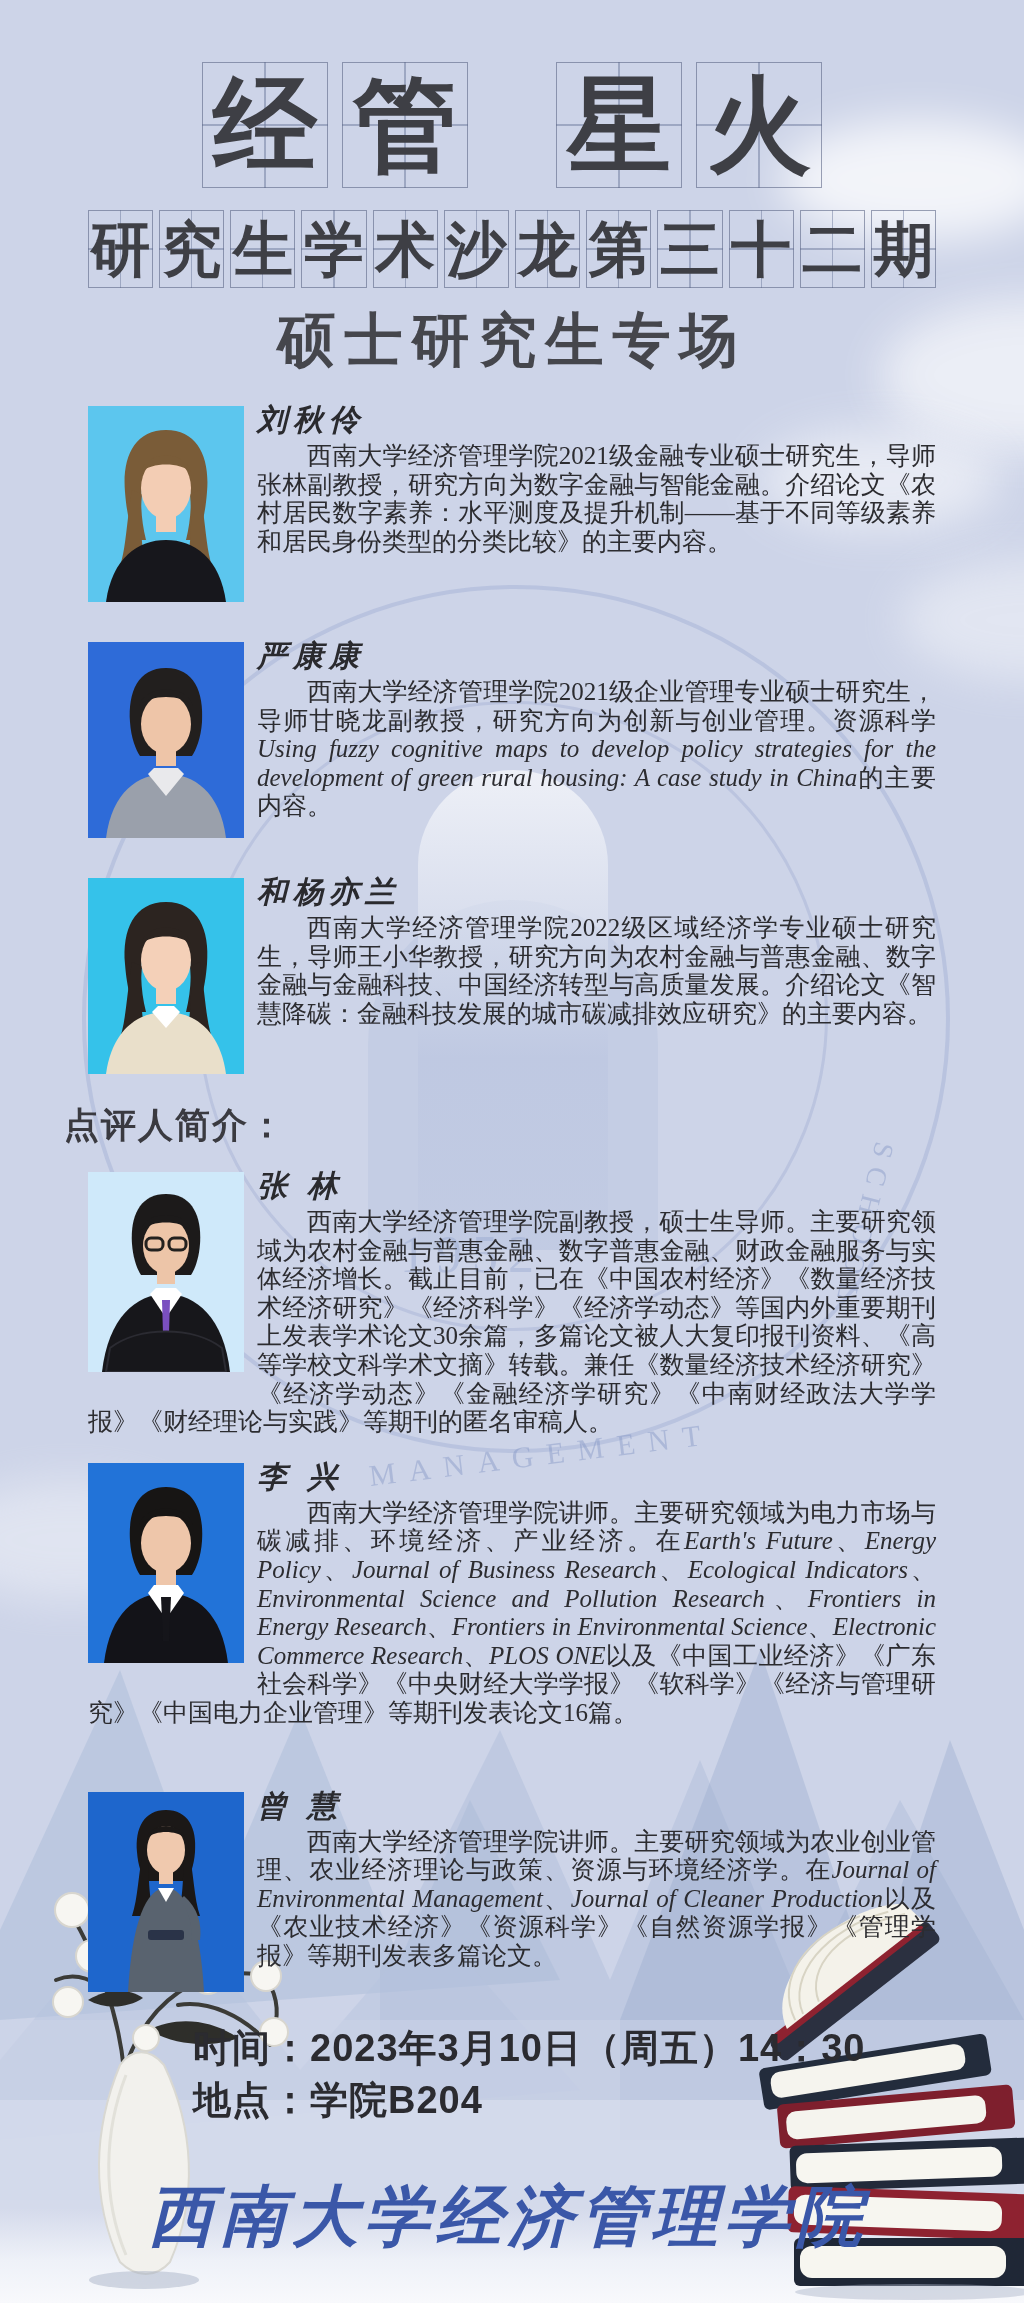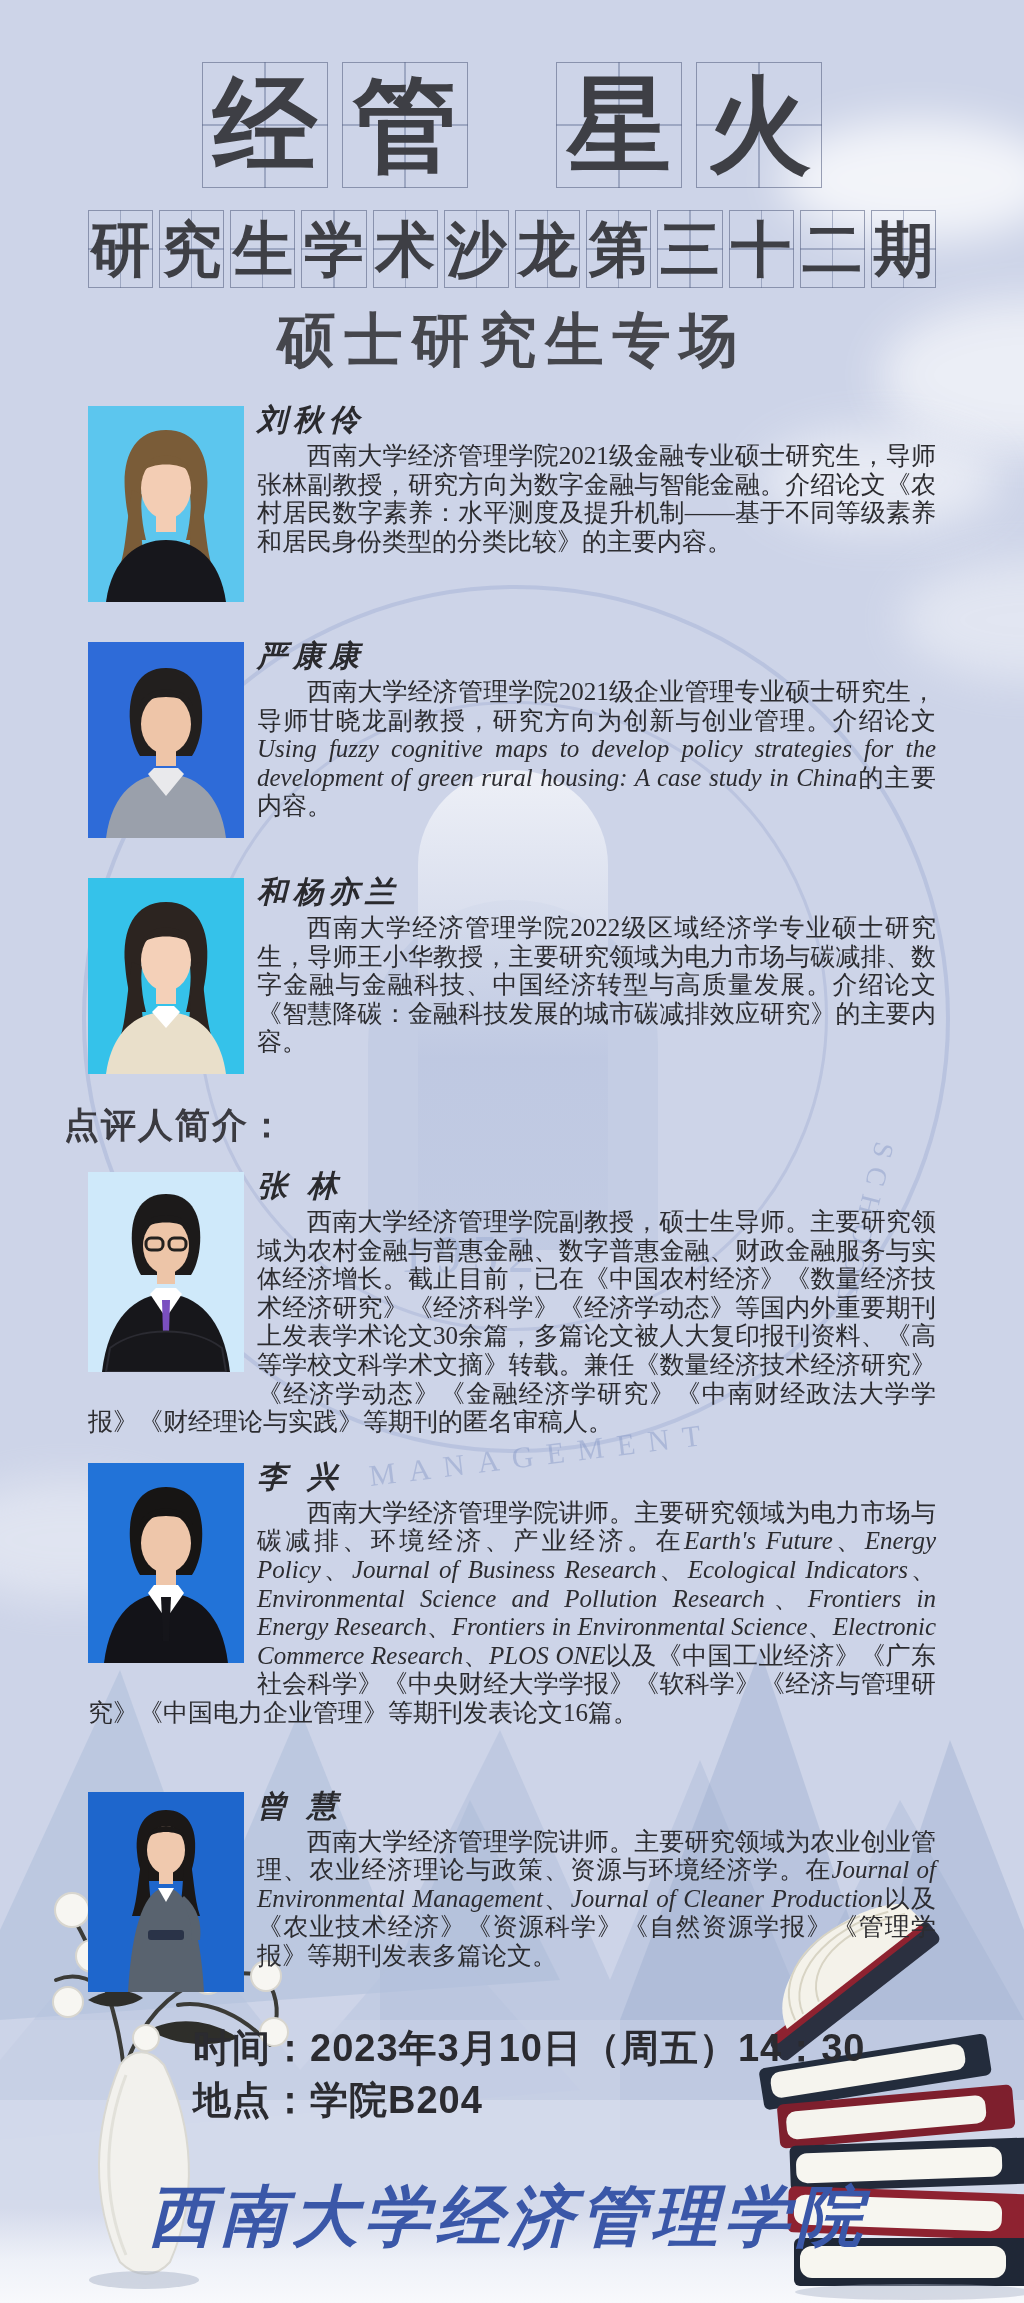--- a/index.html
+++ b/index.html
@@ -248,39 +248,39 @@
         <rect width="156" height="196" style="fill:var(--pbg)"></rect>
         <path d="M78 26 C50 26 40 50 42 80 C43 96 48 108 52 114 L104 114 C108 108 113 96 114 80 C116 50 106 26 78 26 Z" style="fill:var(--phair)"></path>
         <ellipse cx="78" cy="82" rx="25" ry="30" style="fill:var(--pskin)"></ellipse>
         <path d="M51 64 C56 42 100 42 105 64 C94 52 62 52 51 64 Z" style="fill:var(--phair)"></path>
         <rect x="68" y="106" width="20" height="18" style="fill:var(--pskin)"></rect>
         <path d="M18 196 C24 150 50 132 78 132 C106 132 132 150 138 196 Z" style="fill:var(--ptop)"></path>
         <path d="M60 132 L78 154 L96 132 L90 126 L66 126 Z" style="fill:var(--pacc)"></path>
       </svg>
     </div>
     <div class="p-name">严康康</div>
-    <div class="p-bio"><span>西南大学经济管理学院2021级企业管理专业硕士研究生，导师甘晓龙副教授，研究方向为创新与创业管理。介绍论文</span><span class="en">Using fuzzy cognitive maps to develop policy strategies for the development of green rural housing: A case study in China</span><span>的主要内容。</span></div>
+    <div class="p-bio"><span>西南大学经济管理学院2021级企业管理专业硕士研究生，导师甘晓龙副教授，研究方向为创新与创业管理。资源科学</span><span class="en">Using fuzzy cognitive maps to develop policy strategies for the development of green rural housing: A case study in China</span><span>的主要内容。</span></div>
   </div>
 
   <div class="person speaker">
     <div class="p-photo" style="--pbg: #35c2ea; --phair: #2c2420; --ptop: #e9dfca; --pskin: #f4d0b8; --pacc: #ffffff;">
       <svg viewBox="0 0 156 196">
         <rect width="156" height="196" style="fill:var(--pbg)"></rect>
         <path d="M78 24 C46 24 34 52 37 86 C39 112 44 126 48 134 L58 134 C52 110 52 86 56 72 L100 72 C104 86 104 110 98 134 L108 134 C112 126 117 112 119 86 C122 52 110 24 78 24 Z" style="fill:var(--phair)"></path>
         <path d="M44 84 C38 122 38 146 30 166 L60 166 C52 140 52 104 54 88 Z" style="fill:var(--phair)"></path>
         <path d="M112 84 C118 122 118 146 126 166 L96 166 C104 140 104 104 102 88 Z" style="fill:var(--phair)"></path>
         <ellipse cx="78" cy="82" rx="25" ry="31" style="fill:var(--pskin)"></ellipse>
         <path d="M53 66 C58 44 98 44 103 66 C92 56 64 56 53 66 Z" style="fill:var(--phair)"></path>
         <rect x="68" y="108" width="20" height="18" style="fill:var(--pskin)"></rect>
         <path d="M18 196 C24 152 50 134 78 134 C106 134 132 152 138 196 Z" style="fill:var(--ptop)"></path>
         <path d="M64 134 L78 150 L92 134 L86 128 L70 128 Z" fill="#ffffff"></path>
       </svg>
     </div>
     <div class="p-name">和杨亦兰</div>
-    <div class="p-bio"><span>西南大学经济管理学院2022级区域经济学专业硕士研究生，导师王小华教授，主要研究领域为电力市场与碳减排、数字金融与金融科技、中国经济转型与高质量发展。介绍论文《智慧降碳：金融科技发展的城市碳减排效应研究》的主要内容。</span></div>
+    <div class="p-bio"><span>西南大学经济管理学院2022级区域经济学专业硕士研究生，导师王小华教授，研究方向为农村金融与普惠金融、数字金融与金融科技、中国经济转型与高质量发展。介绍论文《智慧降碳：金融科技发展的城市碳减排效应研究》的主要内容。</span></div>
   </div>
 
   <div class="sec-heading h2">点评人简介：</div>
 
   <div class="person commentator m-lin">
     <div class="p-photo" style="--pbg: #cfe9fa; --phair: #1c1a1a; --ptop: #17171b; --pskin: #edc5a8; --pacc: #7a4fc0;">
       <svg viewBox="0 0 156 200">
         <rect width="156" height="200" style="fill:var(--pbg)"></rect>
         <path d="M78 22 C52 22 42 44 44 72 C45 86 49 97 53 103 L103 103 C107 97 111 86 112 72 C114 44 104 22 78 22 Z" style="fill:var(--phair)"></path>
         <ellipse cx="78" cy="74" rx="23" ry="28" style="fill:var(--pskin)"></ellipse>

